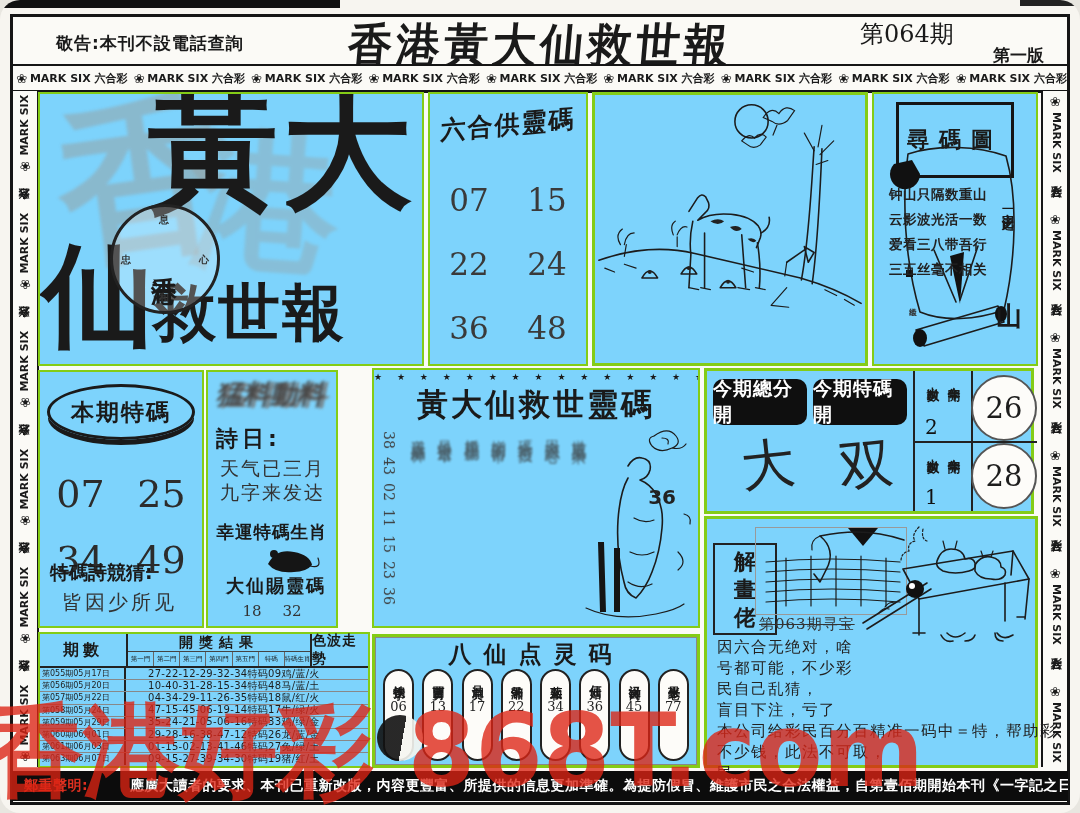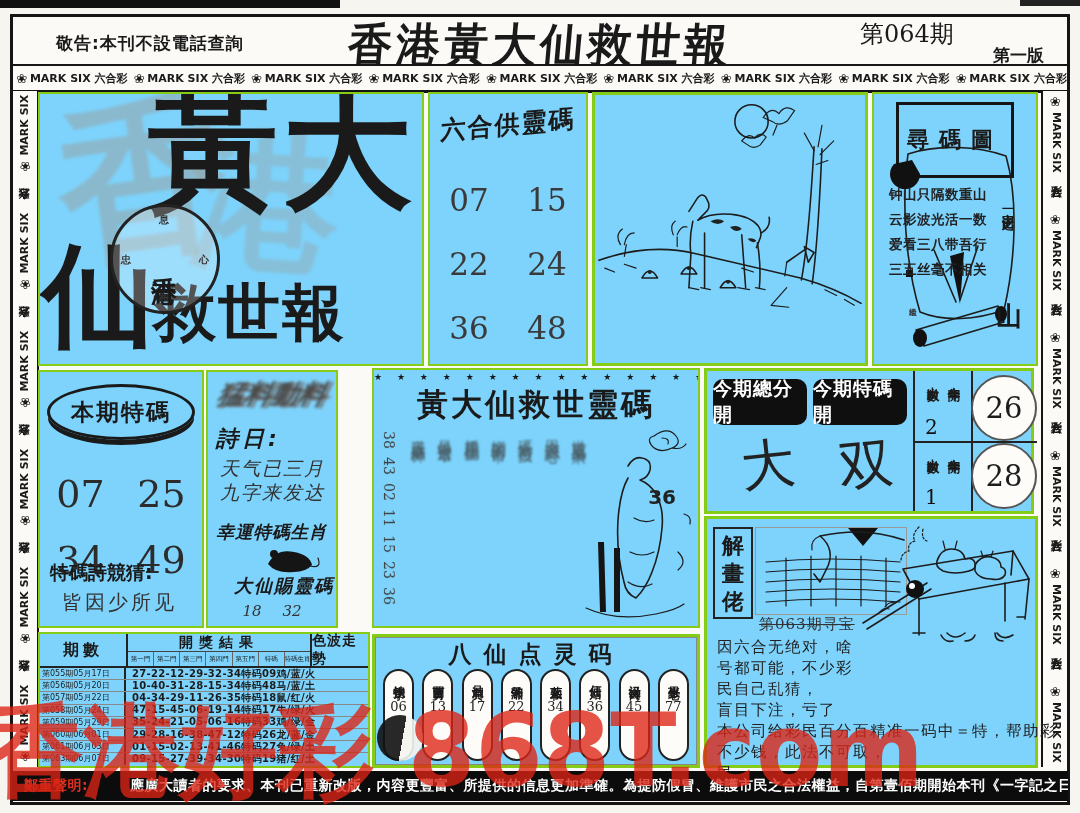--- a/index.html
+++ b/index.html
@@ -1,17 +1,17 @@
 <!DOCTYPE html>
 <html><head>
 <meta charset="utf-8">
 <style>
   html,body{margin:0;padding:0;}
   body{width:1080px;height:813px;background:#e8e6e0;font-family:"DejaVu Sans","Liberation Sans",sans-serif;color:#1a1a1a;}
-  .page{position:relative;width:1080px;height:813px;background:#f7f5f0;overflow:hidden;}
+  .page{position:relative;width:1080px;height:813px;background:#f7f5f0;overflow:hidden;border-radius:20px;}
   .frame{position:absolute;left:10px;top:14px;right:10px;bottom:8px;border:3px solid #151515;background:#fbfaf6;}
   .artifact-top{position:absolute;left:0;top:0;width:340px;height:8px;background:#111;}
   .artifact-top2{position:absolute;right:0;top:0;width:60px;height:6px;background:#222;}
 
   
   .hdr-notice{position:absolute;left:56px;top:32px;font-size:17px;font-weight:bold;letter-spacing:1px;}
   .hdr-title{position:absolute;left:330px;top:16px;width:420px;text-align:center;font-family:"DejaVu Serif","Liberation Serif",serif;font-size:44px;font-weight:900;letter-spacing:4px;transform:skewX(-5deg) scaleY(1.05);}
   .hdr-issue{position:absolute;left:860px;top:18px;font-family:"DejaVu Serif","Liberation Serif",serif;font-size:24px;}
   .hdr-edition{position:absolute;right:36px;top:44px;font-size:17px;font-weight:bold;}
 
@@ -65,27 +65,27 @@
   
   #teima{left:38px;top:370px;width:166px;height:258px;}
   .tm-oval{position:absolute;left:50%;transform:translateX(-50%);top:12px;width:142px;height:50px;border:3px solid #1a1a1a;border-radius:50%;box-shadow:0 6px 0 -1px #1a1a1a;display:flex;align-items:center;justify-content:center;font-family:"DejaVu Serif","Liberation Serif",serif;font-size:23px;font-weight:900;letter-spacing:2px;}
   .tm-grid{position:absolute;top:78px;left:0;width:100%;}
   .tm-row{display:flex;justify-content:space-around;margin-top:22px;}
   .tm-num{font-family:"DejaVu Serif","Liberation Serif",serif;font-size:38px;color:#2c2c2c;}
   .tm-quizlabel{position:absolute;left:10px;bottom:40px;font-size:19px;font-weight:900;}
   .tm-quiz{position:absolute;left:22px;bottom:10px;font-family:"DejaVu Serif","Liberation Serif",serif;font-size:20px;color:#333;letter-spacing:3px;}
 
   
-  #shiri{left:206px;top:370px;width:132px;height:258px;font-style:italic;}
+  #shiri{left:206px;top:370px;width:132px;height:258px;}
   .sr-smear{position:absolute;top:4px;left:0;width:100%;text-align:center;font-family:"DejaVu Serif","Liberation Serif",serif;font-size:27px;font-weight:900;color:#4a4a4a;filter:blur(1.6px);text-shadow:4px 1px 0 #777;transform:skewX(-12deg);}
   .sr-label{position:absolute;left:8px;top:52px;font-size:22px;font-weight:900;letter-spacing:4px;}
   .sr-lines{position:absolute;left:12px;top:84px;font-family:"DejaVu Serif","Liberation Serif",serif;font-size:19px;color:#333;line-height:24px;letter-spacing:2px;filter:blur(.4px);}
   .sr-lucky{position:absolute;top:148px;left:0;width:100%;text-align:center;font-size:17.5px;font-weight:900;letter-spacing:1px;}
   .sr-rat{position:absolute;left:52px;top:168px;width:60px;height:36px;}
-  .sr-grant{position:absolute;bottom:28px;left:12px;width:100%;text-align:center;font-size:18px;font-weight:900;letter-spacing:2px;}
+  .sr-grant{position:absolute;bottom:28px;left:4px;width:100%;text-align:center;font-size:18px;font-weight:900;letter-spacing:2px;}
   .sr-grantnums{position:absolute;bottom:6px;left:0;width:100%;display:flex;justify-content:space-around;padding:0 24px;box-sizing:border-box;font-family:"DejaVu Serif","Liberation Serif",serif;font-size:15px;color:#333;}
 
   
   #lingma{left:372px;top:368px;width:328px;height:260px;}
   .lm-stars{position:absolute;top:2px;left:0;width:100%;text-align:center;font-size:9px;letter-spacing:6px;white-space:nowrap;overflow:hidden;}
   .lm-title{position:absolute;top:14px;left:0;width:100%;text-align:center;font-family:"DejaVu Serif","Liberation Serif",serif;font-size:31px;font-weight:900;letter-spacing:3px;}
   .lm-numcol{position:absolute;left:6px;top:58px;display:flex;flex-direction:column;gap:2px;}
   .lm-numcol span{display:block;transform:rotate(90deg);font-family:"DejaVu Serif","Liberation Serif",serif;font-size:14px;color:#3c3c3c;filter:blur(.3px);line-height:24px;}
   .lm-scribbles{position:absolute;left:34px;top:58px;width:180px;height:195px;display:flex;flex-direction:row-reverse;justify-content:space-between;}
   .lm-scribbles div{writing-mode:vertical-rl;text-orientation:upright;font-family:"DejaVu Serif","Liberation Serif",serif;font-size:15px;color:#3a3a3a;filter:blur(1.2px);opacity:.75;letter-spacing:2px;}
@@ -103,41 +103,41 @@
   .jq-cell.c2{top:50%;border-top:2px solid #222;}
   .jq-cell .vt{writing-mode:vertical-rl;text-orientation:upright;font-size:12.5px;font-weight:bold;letter-spacing:1px;}
   .jq-count{position:absolute;left:10px;bottom:2px;font-family:"DejaVu Serif","Liberation Serif",serif;font-size:20px;color:#111;}
   .jq-circles{position:absolute;left:262px;top:0;width:68px;height:100%;}
   .jq-circ{position:absolute;left:2px;width:62px;height:62px;border:2px solid #555;border-radius:50%;display:flex;align-items:center;justify-content:center;font-family:"DejaVu Serif","Liberation Serif",serif;font-size:29px;color:#1d1d1d;background:#fdfcf9;}
   .jq-c1{top:4px;} .jq-c2{top:72px;}
   .jq-hline{position:absolute;left:262px;top:50%;width:68px;border-top:2px solid #222;}
 
   
   #jiehua{left:704px;top:516px;width:334px;height:252px;border-width:3px;}
-  .jh-titlebox{position:absolute;left:6px;top:8px;width:36px;border:2px solid #222;text-align:center;font-family:"DejaVu Serif","Liberation Serif",serif;font-size:22px;font-weight:900;line-height:28px;padding:2px 0;}
+  .jh-titlebox{position:absolute;left:6px;top:24px;width:36px;border:2px solid #222;text-align:center;font-family:"DejaVu Serif","Liberation Serif",serif;font-size:22px;font-weight:900;line-height:28px;padding:2px 12px;}
   .jh-img{position:absolute;left:48px;top:8px;width:150px;height:86px;border:1px solid #999;}
   .jh-caption{position:absolute;left:52px;top:96px;font-family:"DejaVu Serif","Liberation Serif",serif;font-size:15px;color:#333;text-decoration:line-through;letter-spacing:1px;}
   .jh-lines{position:absolute;left:10px;top:118px;font-family:"DejaVu Serif","Liberation Serif",serif;font-size:15.5px;color:#222;line-height:21px;letter-spacing:1.5px;white-space:nowrap;}
   .jh-table{position:absolute;right:2px;top:2px;width:178px;height:142px;}
 
   
   #results{left:38px;top:632px;width:332px;height:136px;}
   .rs-hdr{display:flex;border-bottom:2px solid #222;height:32px;}
   .rs-period{width:86px;border-right:2px solid #222;display:flex;align-items:center;justify-content:center;font-size:16px;font-weight:900;letter-spacing:4px;}
   .rs-mid{width:182px;border-right:2px solid #222;display:flex;flex-direction:column;}
   .rs-midtitle{height:17px;display:flex;align-items:center;justify-content:space-around;font-family:"DejaVu Serif","Liberation Serif",serif;font-size:14px;font-weight:900;letter-spacing:6px;border-bottom:1px solid #444;}
   .rs-subcols{flex:1;display:flex;}
   .rs-subcols span{flex:1;border-right:1px solid #666;font-size:6.5px;display:flex;align-items:center;justify-content:center;white-space:nowrap;overflow:hidden;}
   .rs-subcols span:last-child{border-right:none;}
   .rs-color{flex:1;display:flex;align-items:center;justify-content:center;font-size:14px;font-weight:900;letter-spacing:1px;}
   .rs-body{position:absolute;top:34px;left:0;right:0;bottom:0;}
   .rs-row{display:flex;height:11.2px;border-top:1px solid #888;overflow:hidden;}
   .rs-row:first-child{border-top:none;}
   .rs-p{width:86px;border-right:2px solid #222;font-size:8px;color:#222;display:flex;align-items:center;padding-left:2px;box-sizing:border-box;white-space:nowrap;}
-  .rs-r{flex:1;font-size:10px;font-weight:bold;color:#1c1c1c;display:flex;align-items:center;padding-left:6px;white-space:nowrap;letter-spacing:.3px;}
+  .rs-r{flex:1;font-size:10px;font-weight:normal;color:#1c1c1c;display:flex;align-items:center;padding-left:22px;white-space:nowrap;letter-spacing:.3px;}
 
   
   #baxian{left:372px;top:634px;width:328px;height:134px;border-width:3px;box-shadow:inset 0 0 0 1px #888;}
   .bx-title{position:absolute;top:2px;left:0;width:100%;text-align:center;font-family:"DejaVu Serif","Liberation Serif",serif;font-size:23px;font-weight:900;letter-spacing:12px;}
   .bx-row{position:absolute;top:32px;left:4px;right:4px;display:flex;justify-content:space-around;}
   .bx-cap{position:relative;width:31px;height:92px;border:2px solid #222;border-radius:16px;background:#fdfcf9;display:flex;flex-direction:column;align-items:center;padding-top:5px;box-sizing:border-box;z-index:2;}
   .bx-name{writing-mode:vertical-rl;text-orientation:upright;font-size:12px;font-weight:900;letter-spacing:1px;}
   .bx-num{font-family:"DejaVu Serif","Liberation Serif",serif;font-size:13px;margin-top:20px;color:#222;}
   .bx-taiji{position:absolute;left:2px;top:78px;width:46px;height:46px;border-radius:50%;background:linear-gradient(100deg,#111 55%,#f5f5f0 55%);z-index:3;opacity:.9;}
 

